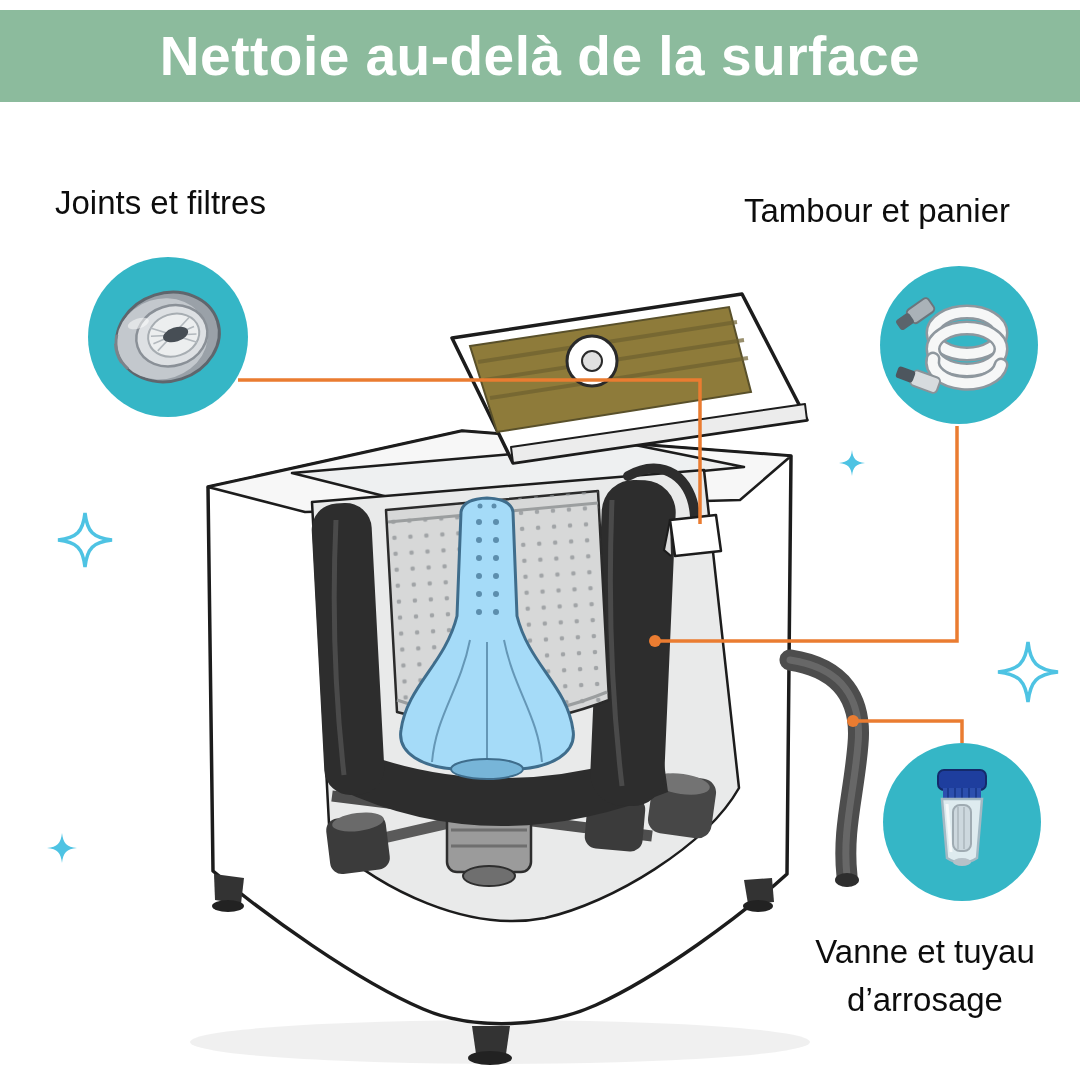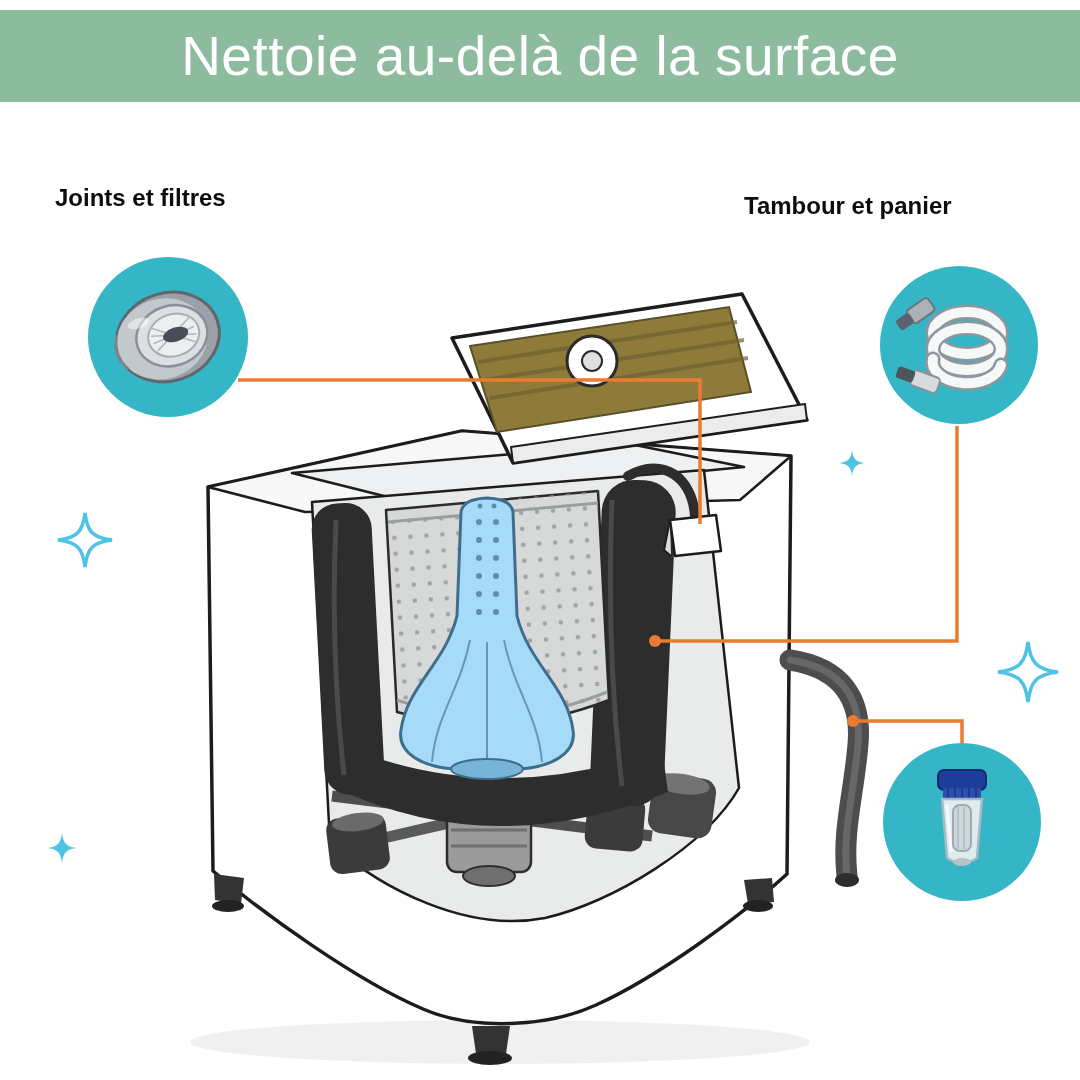--- a/index.html
+++ b/index.html
@@ -2,23 +2,23 @@
 <html style="--banner: #8CBB9D; --banner-text: #FFFFFF; --teal: #35B6C6; --orange: #EA7C31; --sparkle: #4EC3E3; --ink: #0D0D0D; --agitator: #A5DBF8;"><head>
 <meta charset="utf-8">
 <style>
   * { margin:0; padding:0; box-sizing:border-box; }
   html,body { width:1080px; height:1080px; background:#ffffff; overflow:hidden;
               font-family:"Liberation Sans", sans-serif; }
   .page { position:relative; width:1080px; height:1080px; background:#ffffff; overflow:hidden; }
 
   .banner { position:absolute; left:0; top:10px; width:1080px; height:92px;
             background:var(--banner,#8CBB9D); display:flex; align-items:center; justify-content:center; }
-  .banner h1 { color:var(--banner-text,#ffffff); font-size:55px; font-weight:400; letter-spacing:.5px; }
-
-  .callout-label { position:absolute; font-weight:700; font-size:24px; color:var(--ink,#0d0d0d); }
+  .banner h1 { color:var(--banner-text,#ffffff); font-size:55px; font-weight:700; letter-spacing:.5px; }
+
+  .callout-label { position:absolute; font-weight:400; font-size:33px; color:var(--ink,#0d0d0d); }
   .label-joints  { left:55px;  top:184px; }
   .label-tambour { left:744px; top:192px; }
   .label-vanne   { left:785px; top:928px; width:280px; text-align:center; line-height:1.45; }
 
   .bubble { position:absolute; border-radius:50%; background:var(--teal,#35B6C6);
             display:flex; align-items:center; justify-content:center; }
   .bubble svg { display:block; }
   .bubble-joints  { left:88px;  top:257px; width:160px; height:160px; }
   .bubble-tambour { left:880px; top:266px; width:158px; height:158px; }
   .bubble-vanne   { left:883px; top:743px; width:158px; height:158px; }
@@ -34,20 +34,24 @@
 <body>
 
 <div class="page">
 
   <header class="banner">
     <h1>Nettoie au-delà de la surface</h1>
   </header>
 
   <div class="callout-label label-joints">Joints et filtres</div>
   <div class="callout-label label-tambour">Tambour et panier</div>
+  <div class="callout-label label-vanne">
+    <span>Vanne et tuyau</span><br>
+    <span>d’arrosage</span>
+  </div>
 
   <svg class="overlay" viewBox="0 0 1080 1080">
     <defs>
       <pattern id="perf" width="16" height="16" patternUnits="userSpaceOnUse" patternTransform="rotate(-4)">
         <circle cx="4" cy="4" r="2.3" fill="#8f9396"></circle>
       </pattern>
     </defs>
 
     <ellipse cx="500" cy="1042" rx="310" ry="22" fill="#000000" opacity="0.06"></ellipse>
 

